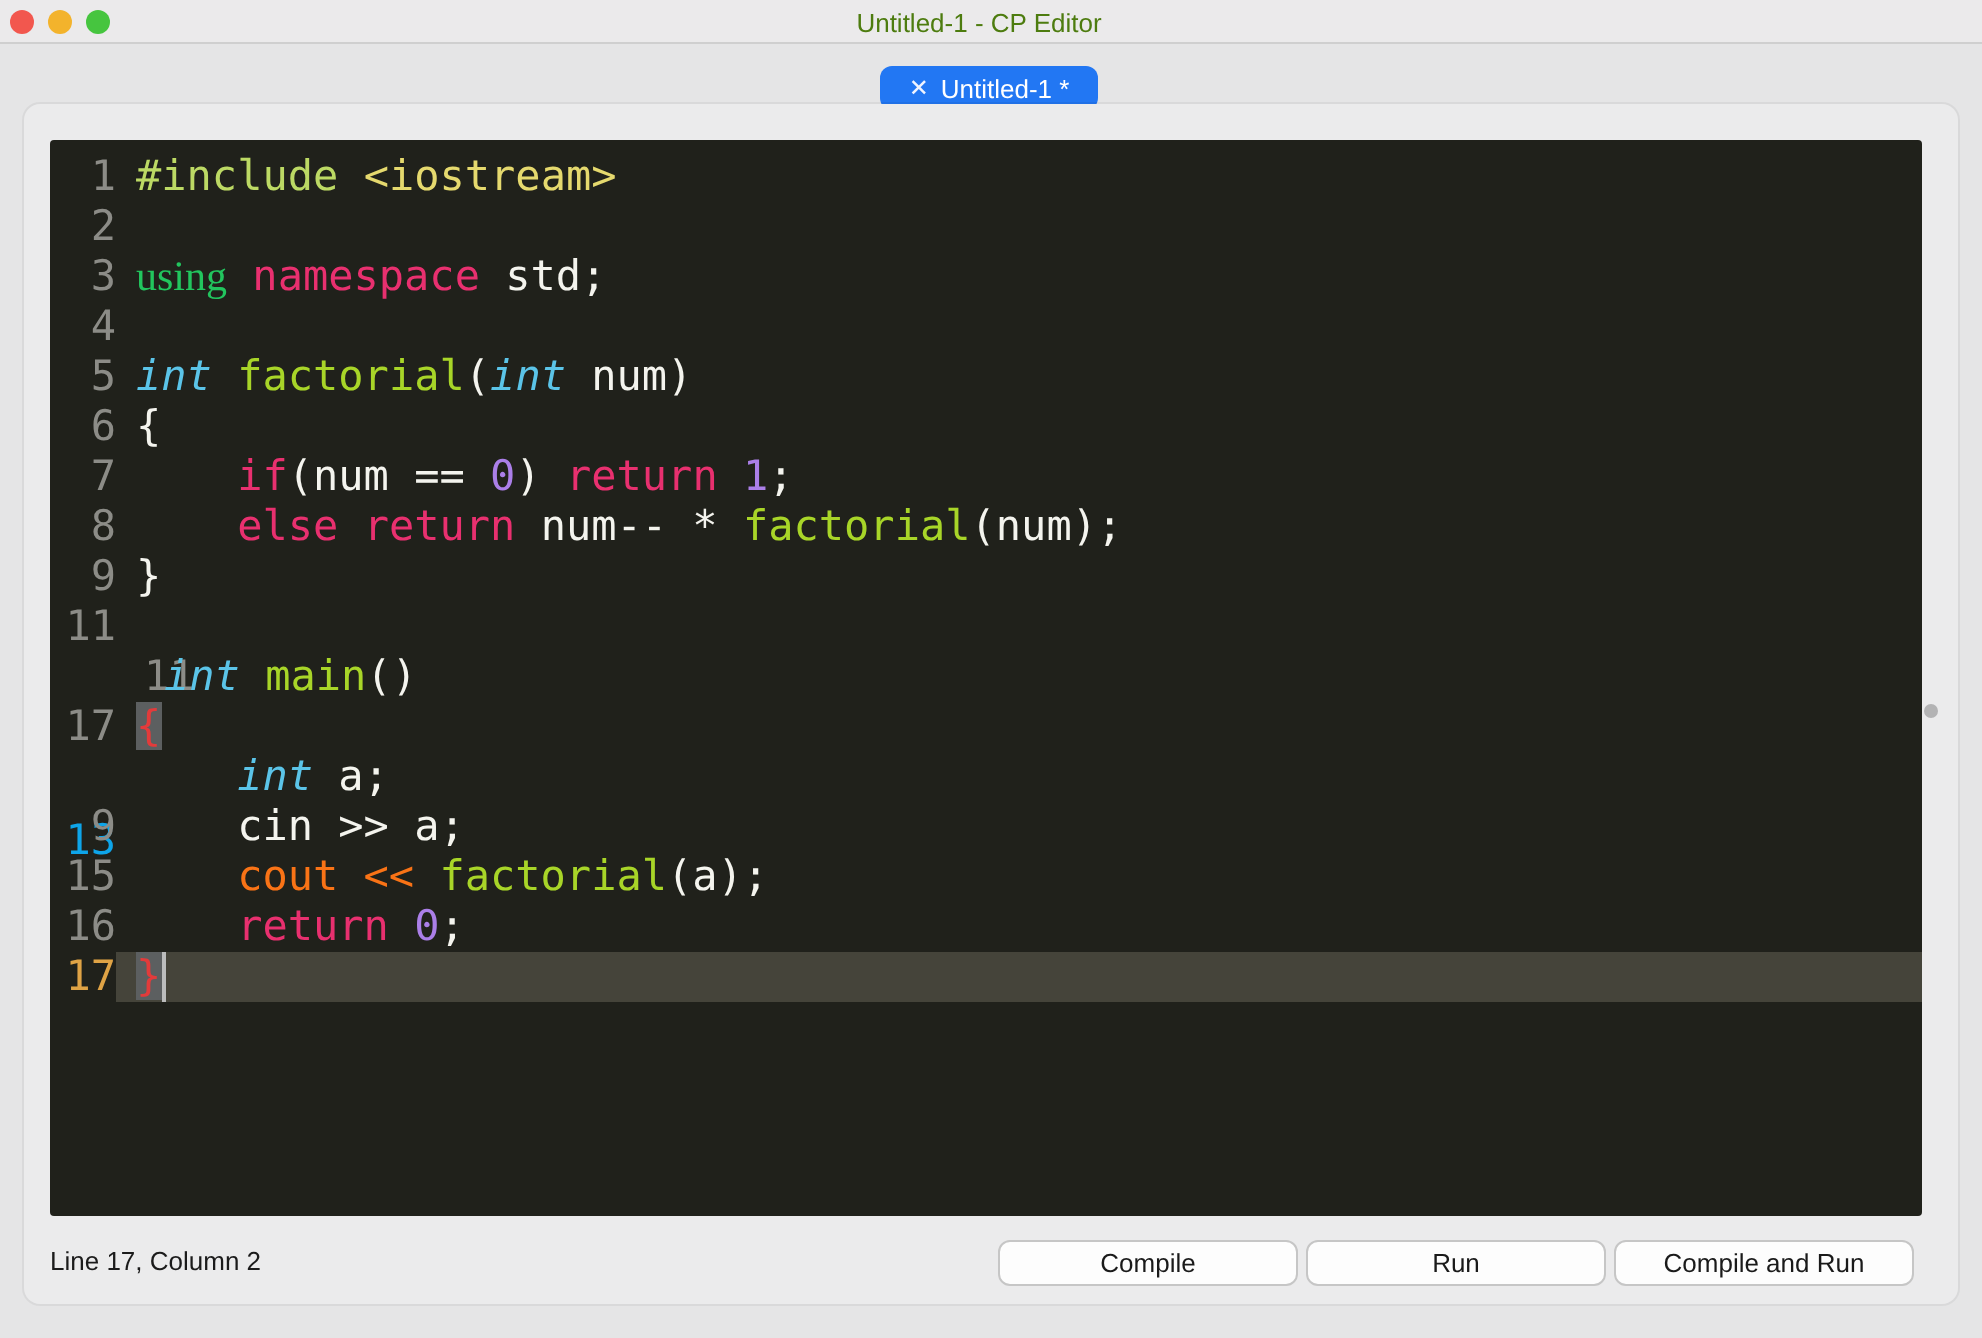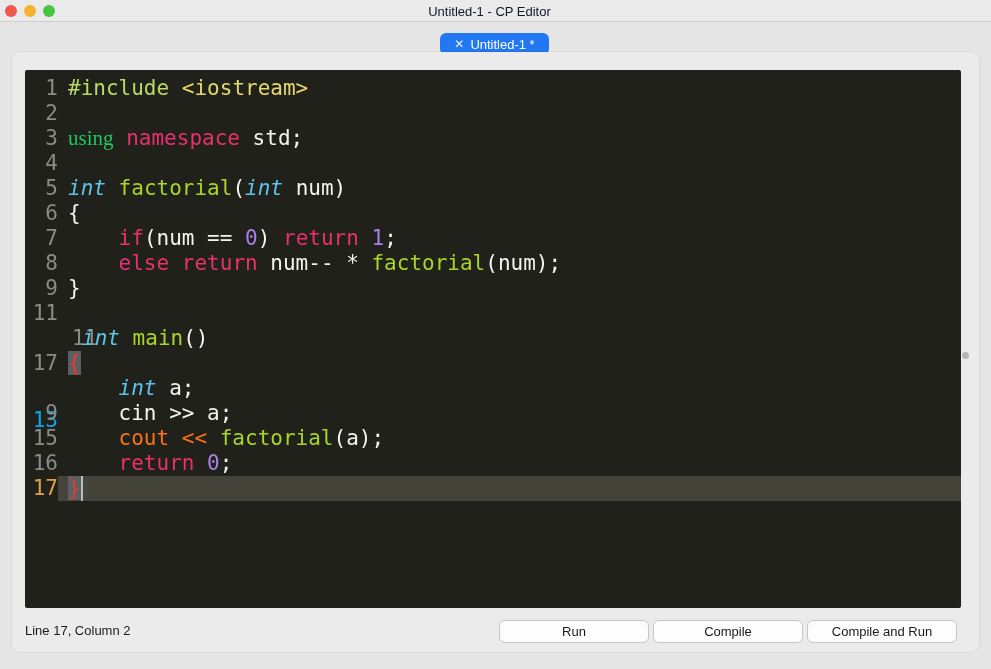--- a/index.html
+++ b/index.html
@@ -18,21 +18,21 @@
     border-bottom: 1px solid #cfcfcf;
   }
   .traffic-lights {
     position: absolute; left: 5px; top: 5px;
     display: flex; gap: 7px; align-items: center;
   }
   .light { width: 12px; height: 12px; border-radius: 50%; display: inline-block; }
   .window-title {
     position: absolute; left: 0; right: 12px; top: 0; height: 22px;
     display: flex; align-items: center; justify-content: center;
-    font-size: 13px; color: #0f172a;
+    font-size: 13px; color: #4d7c0f;
   }
 
   
   .tabstrip {
     position: absolute; left: 0; top: 22px; width: 991px; height: 30px;
   }
   .tab {
     position: absolute; left: 440px; top: 11px;
     height: 22px; min-width: 109px; padding: 0 10px;
     border-radius: 6px;
@@ -140,18 +140,18 @@
         <div class="code-line"><span class="gutter" style="color: rgb(140, 140, 135);">16</span><span class="code-text"><span style="color: rgb(244, 244, 238);">    </span><span style="color: rgb(232, 48, 111);">return</span><span style="color: rgb(244, 244, 238);"> </span><span style="color: rgb(171, 127, 232);">0</span><span style="color: rgb(244, 244, 238);">;</span></span></div>
         <div class="code-line"><span class="gutter" style="color: rgb(223, 163, 69);">17</span><span class="code-text" style="background: rgb(69, 68, 58);"><span style="color: rgb(226, 59, 59); background: rgb(92, 95, 96);">}</span><span class="cursor" style="background: rgb(188, 189, 189);"></span></span></div>
       </div>
   </div>
 
   <span class="splitter-dot"></span>
 
   <div class="statusbar">
     <span class="status-text">Line 17, Column 2</span>
     <div class="button-row">
+      <button class="btn">Compile</button>
       <button class="btn">Run</button>
-      <button class="btn">Compile</button>
       <button class="btn">Compile and Run</button>
     </div>
   </div>
 </div>
 
 </body></html>

